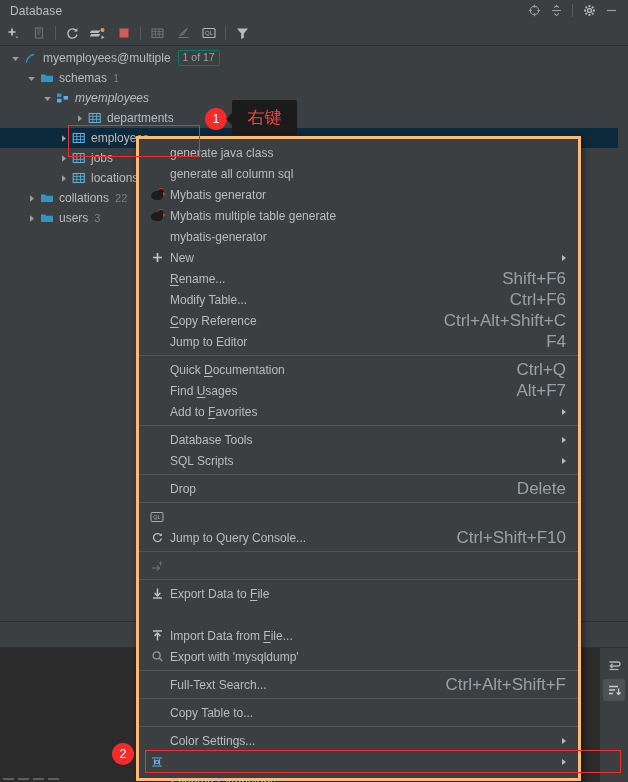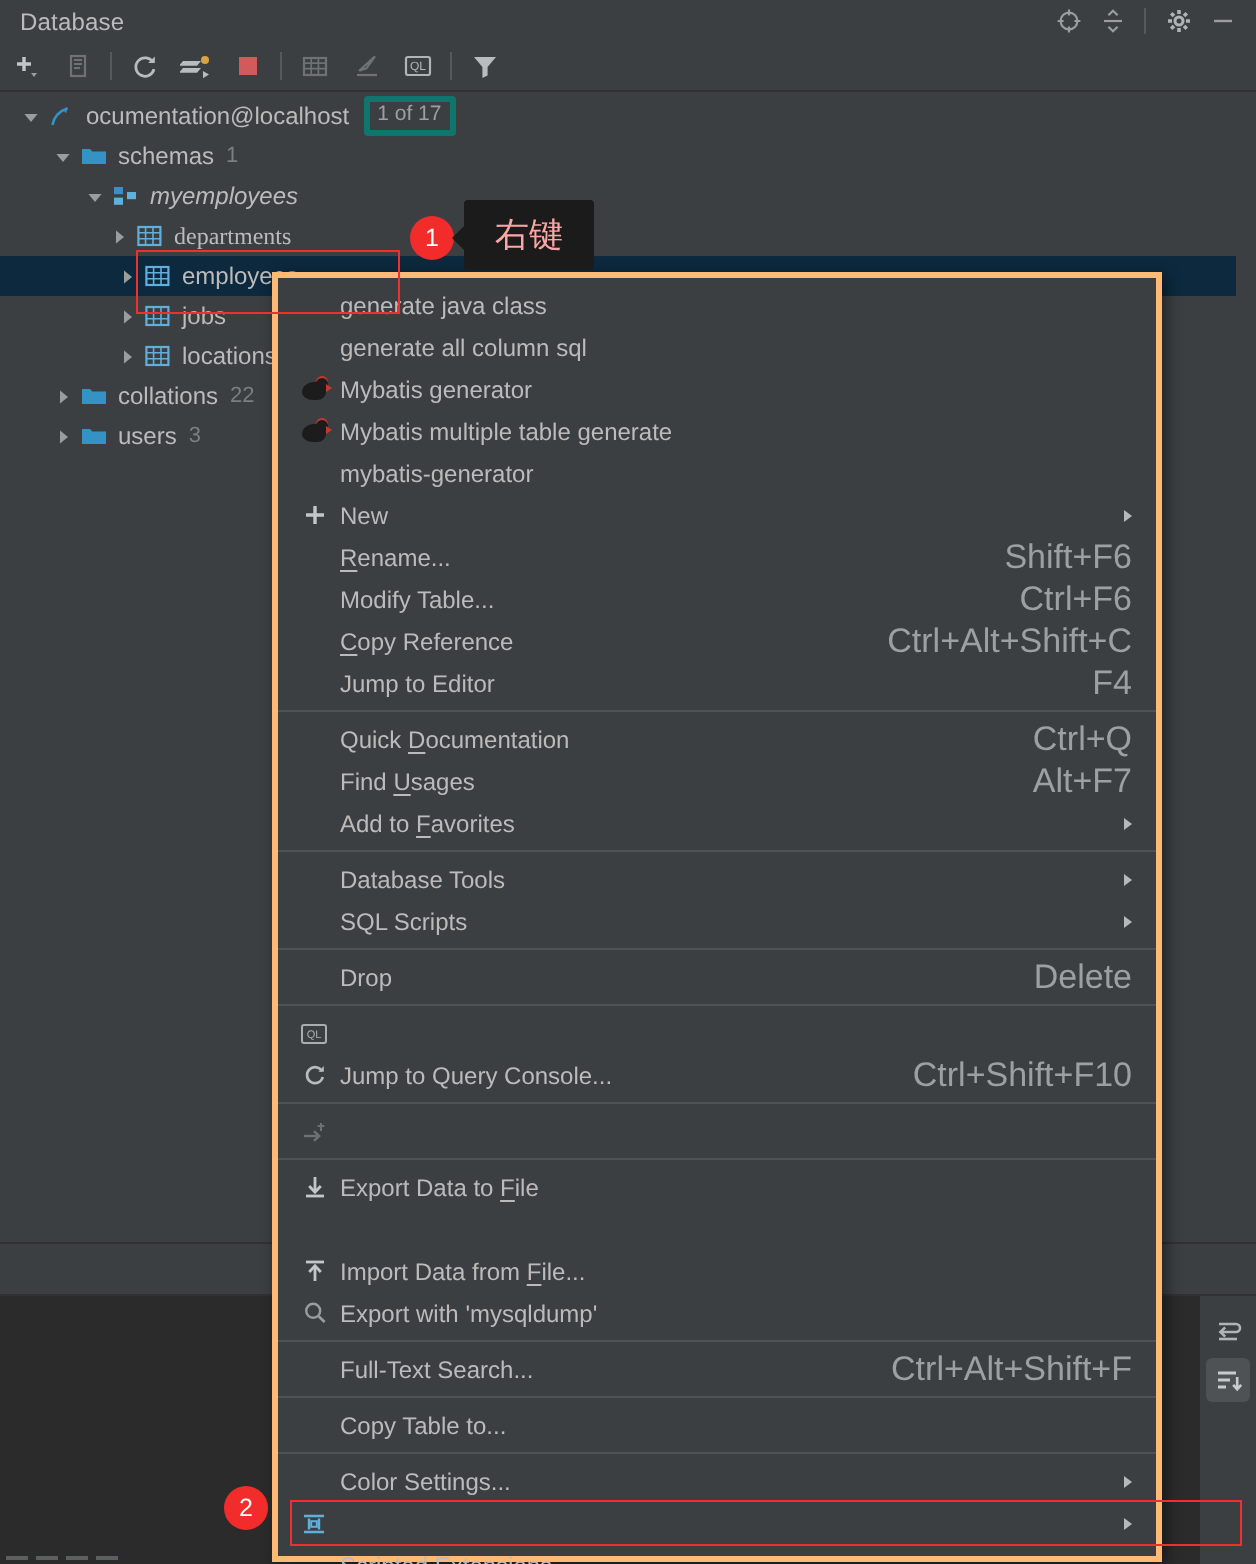--- a/index.html
+++ b/index.html
@@ -70,21 +70,21 @@
     width: 14px; height: 20px; display: inline-flex;
     align-items: center; justify-content: center;
     color: #9a9d9e; flex: none;
   }
   .arrow.down svg, .arrow.right svg { display: block; }
   .node-ico { width: 17px; height: 20px; display: inline-flex; align-items: center; justify-content: center; flex: none; }
   .node-label { margin-left: 4px; }
   .node-sub { margin-left: 6px; color: #7a7f82; font-size: 11px; }
   .badge-count {
     margin-left: 7px; color: #9aa0a3; font-size: 10.5px;
-    border: 3px solid #0f766e; border-radius: 2px;
+    border: 1px solid #0f766e; border-radius: 2px;
     padding: 0px 4px 1px; line-height: 13px;
   }
 
   
   .panel-divider {
     position: absolute; left: 0; top: 621px; width: 628px; height: 1px;
     background: #2f3133;
   }
   .lower-head {
     position: absolute; left: 0; top: 622px; width: 628px; height: 26px;
@@ -150,21 +150,21 @@
   .anno-rect {
     position: absolute; border: 1.5px solid #f03030; pointer-events: none;
   }
   .anno-badge {
     position: absolute; width: 22px; height: 22px; border-radius: 50%;
     background: #f22b2b; color: #fff; font-size: 12.5px;
     display: flex; align-items: center; justify-content: center;
     font-family: "Liberation Sans", sans-serif;
   }
   .tooltip {
-    position: absolute; background: #1b1b1b; color: #fca5a5;
+    position: absolute; background: #1b1b1b; color: #ef4444;
     font-size: 17px; display: flex; align-items: center; justify-content: center;
     border-radius: 2px;
     font-family: "DejaVu Sans", sans-serif;
   }
   .tooltip::before {
     content: ""; position: absolute; left: -6px; top: 13px;
     width: 0; height: 0;
     border-right: 6px solid #1b1b1b;
     border-top: 6px solid transparent; border-bottom: 6px solid transparent;
   }
@@ -273,21 +273,21 @@
           <svg width="9" height="9" viewBox="0 0 9 9">
             <path d="M1.2 3h6.6L4.5 7z" fill="#9a9d9e"></path>
           </svg>
         </span>
       <span class="node-ico">
           <svg width="13" height="13" viewBox="0 0 13 13">
             <path d="M2.2 10.5C3 6.5 6 3.4 9.8 2.1" fill="none" stroke="#3592c4" stroke-width="1.3"></path>
             <path d="M9.8 2.1 7.2 2.6 9 4.6z" fill="#3592c4"></path>
           </svg>
         </span>
-      <span class="node-label">ocumentation@localhost</span>
+      <span class="node-label">myemployees@multiple</span>
       <span class="badge-count">1 of 17</span>
     </div>
 
     <div class="tree-row" style="top:22px; padding-left:24px;">
       <span class="arrow down">
           <svg width="9" height="9" viewBox="0 0 9 9">
             <path d="M1.2 3h6.6L4.5 7z" fill="#9a9d9e"></path>
           </svg>
         </span>
       <span class="node-ico">
@@ -308,21 +308,21 @@
       <span class="node-ico">
           <svg width="14" height="12" viewBox="0 0 14 12">
             <rect x="1" y="1.5" width="4.5" height="3.6" fill="#3592c4"></rect>
             <rect x="1" y="6.8" width="4.5" height="3.6" fill="#5fb0dd"></rect>
             <rect x="7.5" y="4" width="4.5" height="3.6" fill="#5fb0dd"></rect>
           </svg>
         </span>
       <span class="node-label">myemployees</span>
     </div>
 
-    <div class="tree-row" style="top:62px; padding-left:52px;font-family:Liberation Serif, serif;">
+    <div class="tree-row" style="top:62px; padding-left:72px;">
       <span class="arrow right">
           <svg width="9" height="9" viewBox="0 0 9 9">
             <path d="M3 1.2v6.6L7 4.5z" fill="#9a9d9e"></path>
           </svg>
         </span>
       <span class="node-ico">
           <svg width="14" height="12" viewBox="0 0 14 12">
             <rect x="1.2" y="1.5" width="11" height="9" fill="none" stroke="#5fb0dd" stroke-width="1.1"></rect>
             <path d="M1.2 4.4h11M1.2 7.4h11M4.8 1.5v9M8.5 1.5v9" stroke="#5fb0dd" stroke-width=".8"></path>
           </svg>

